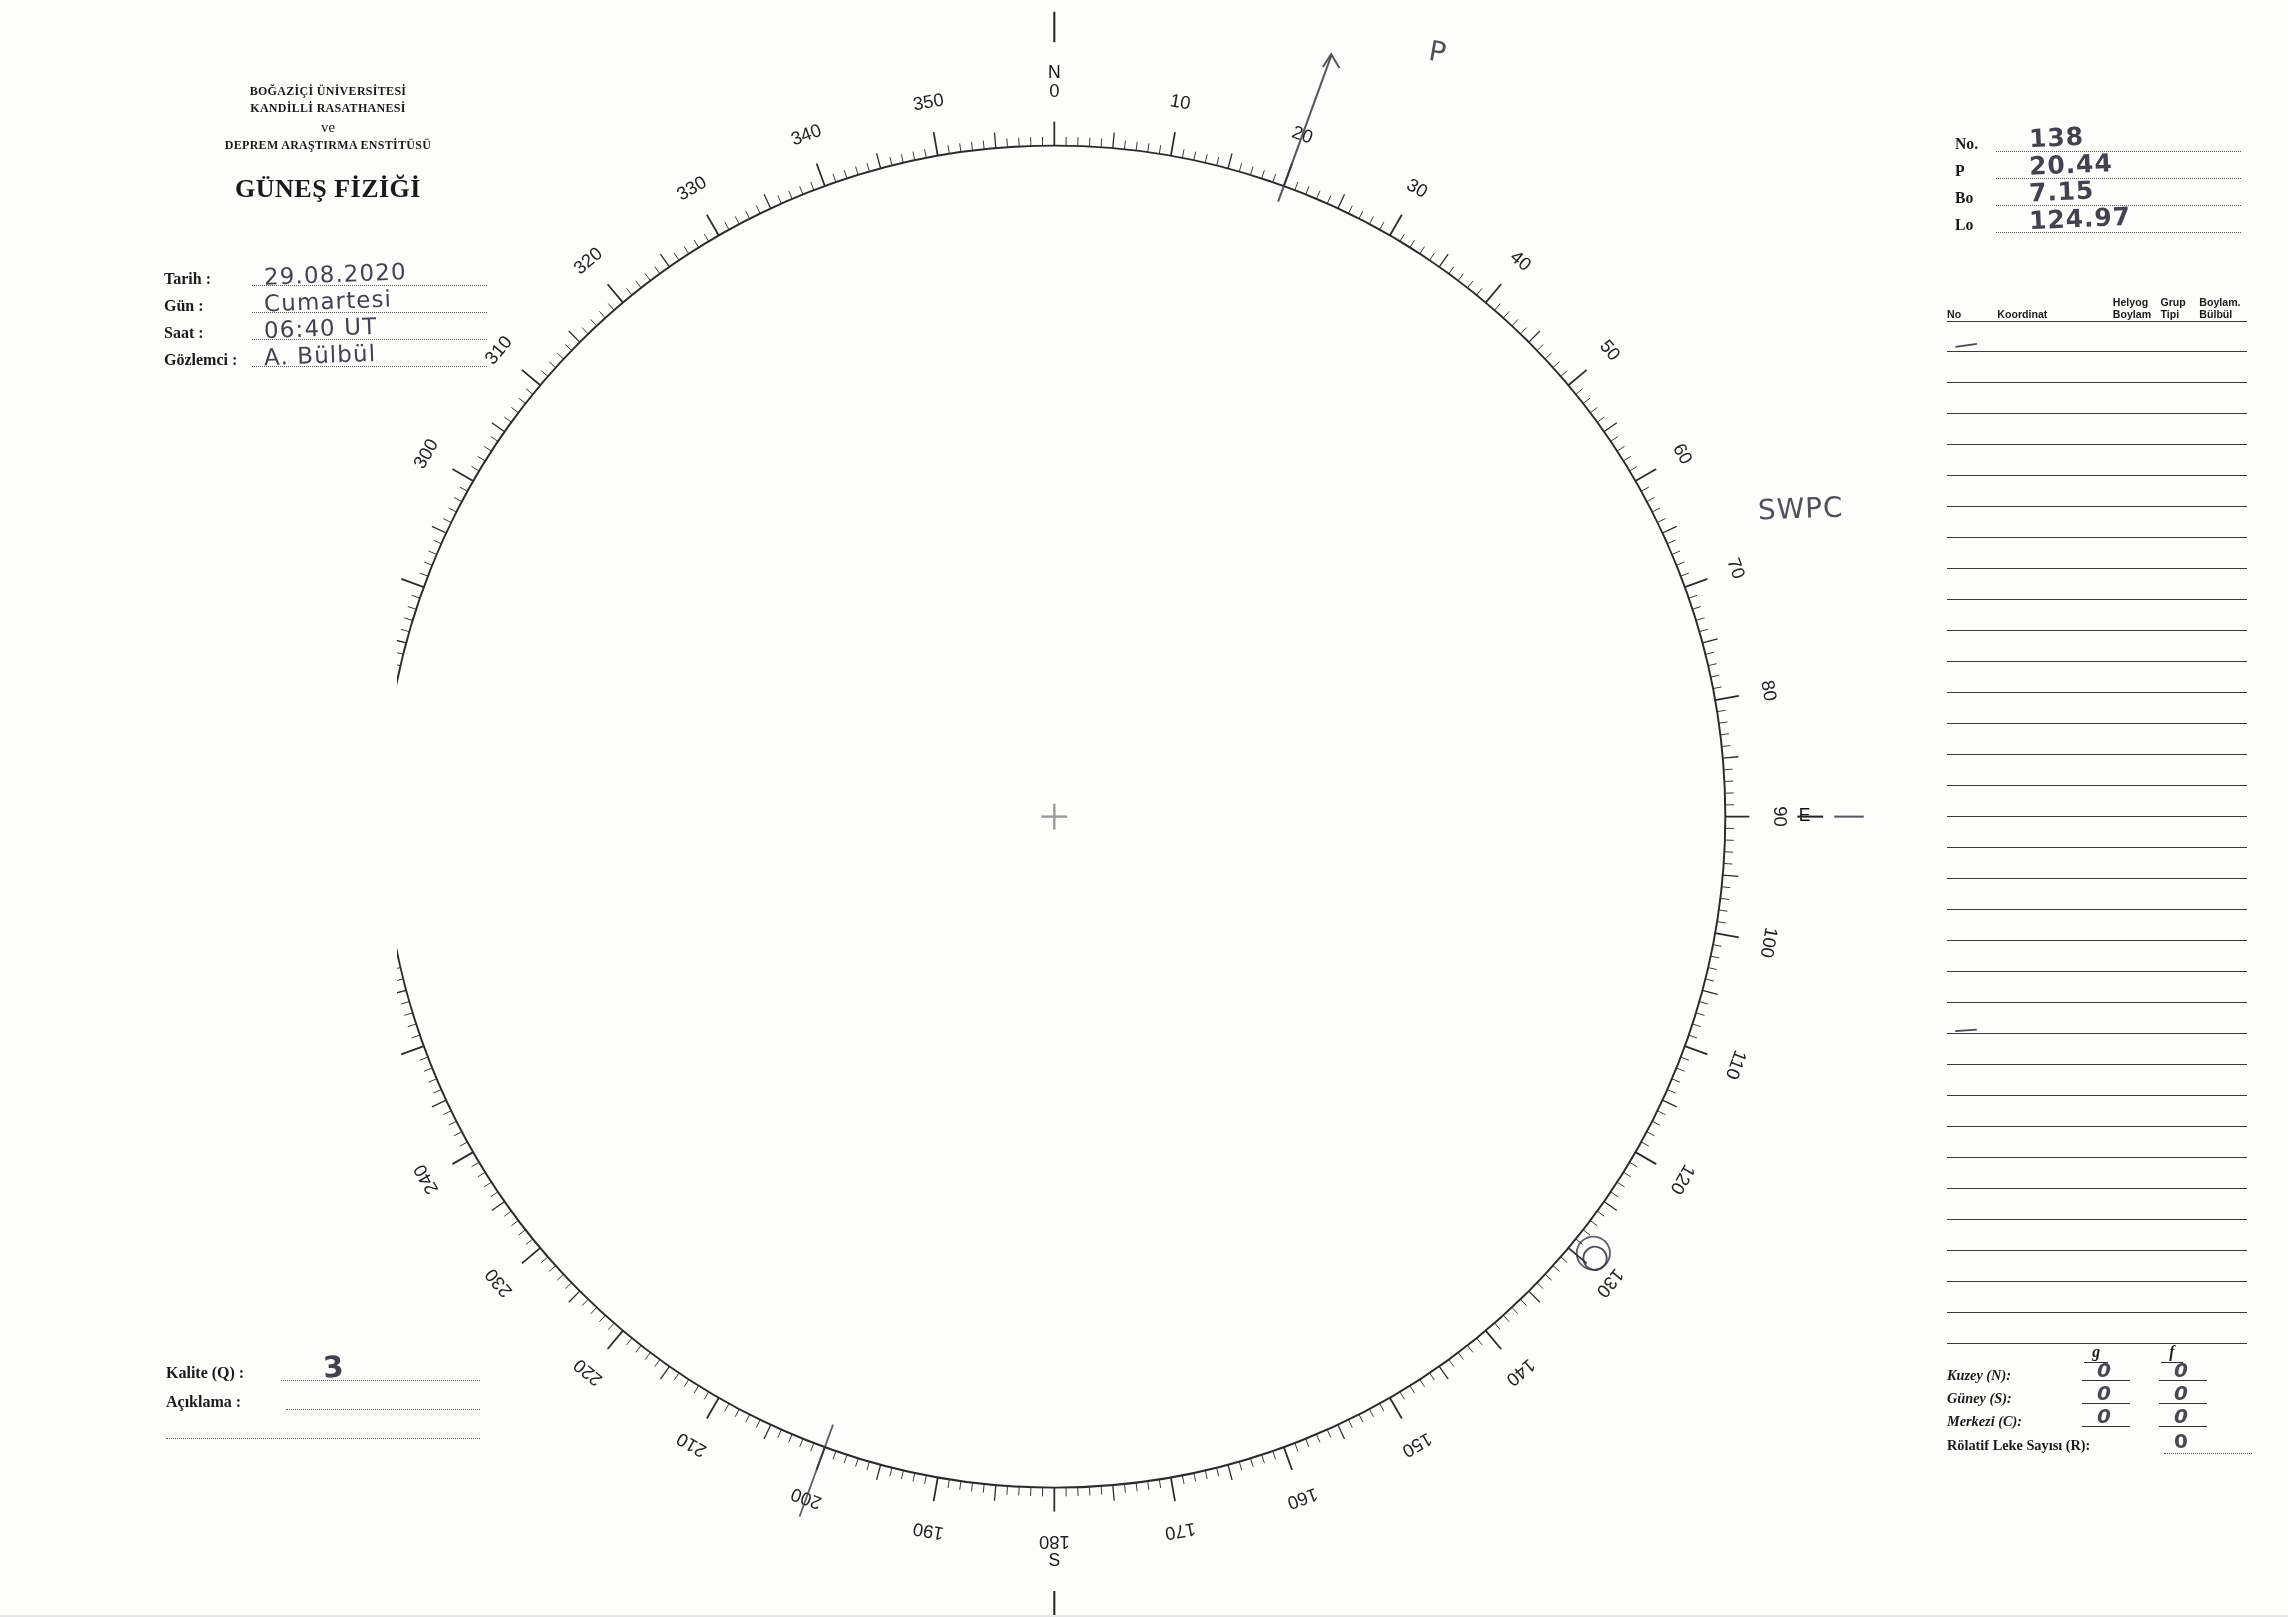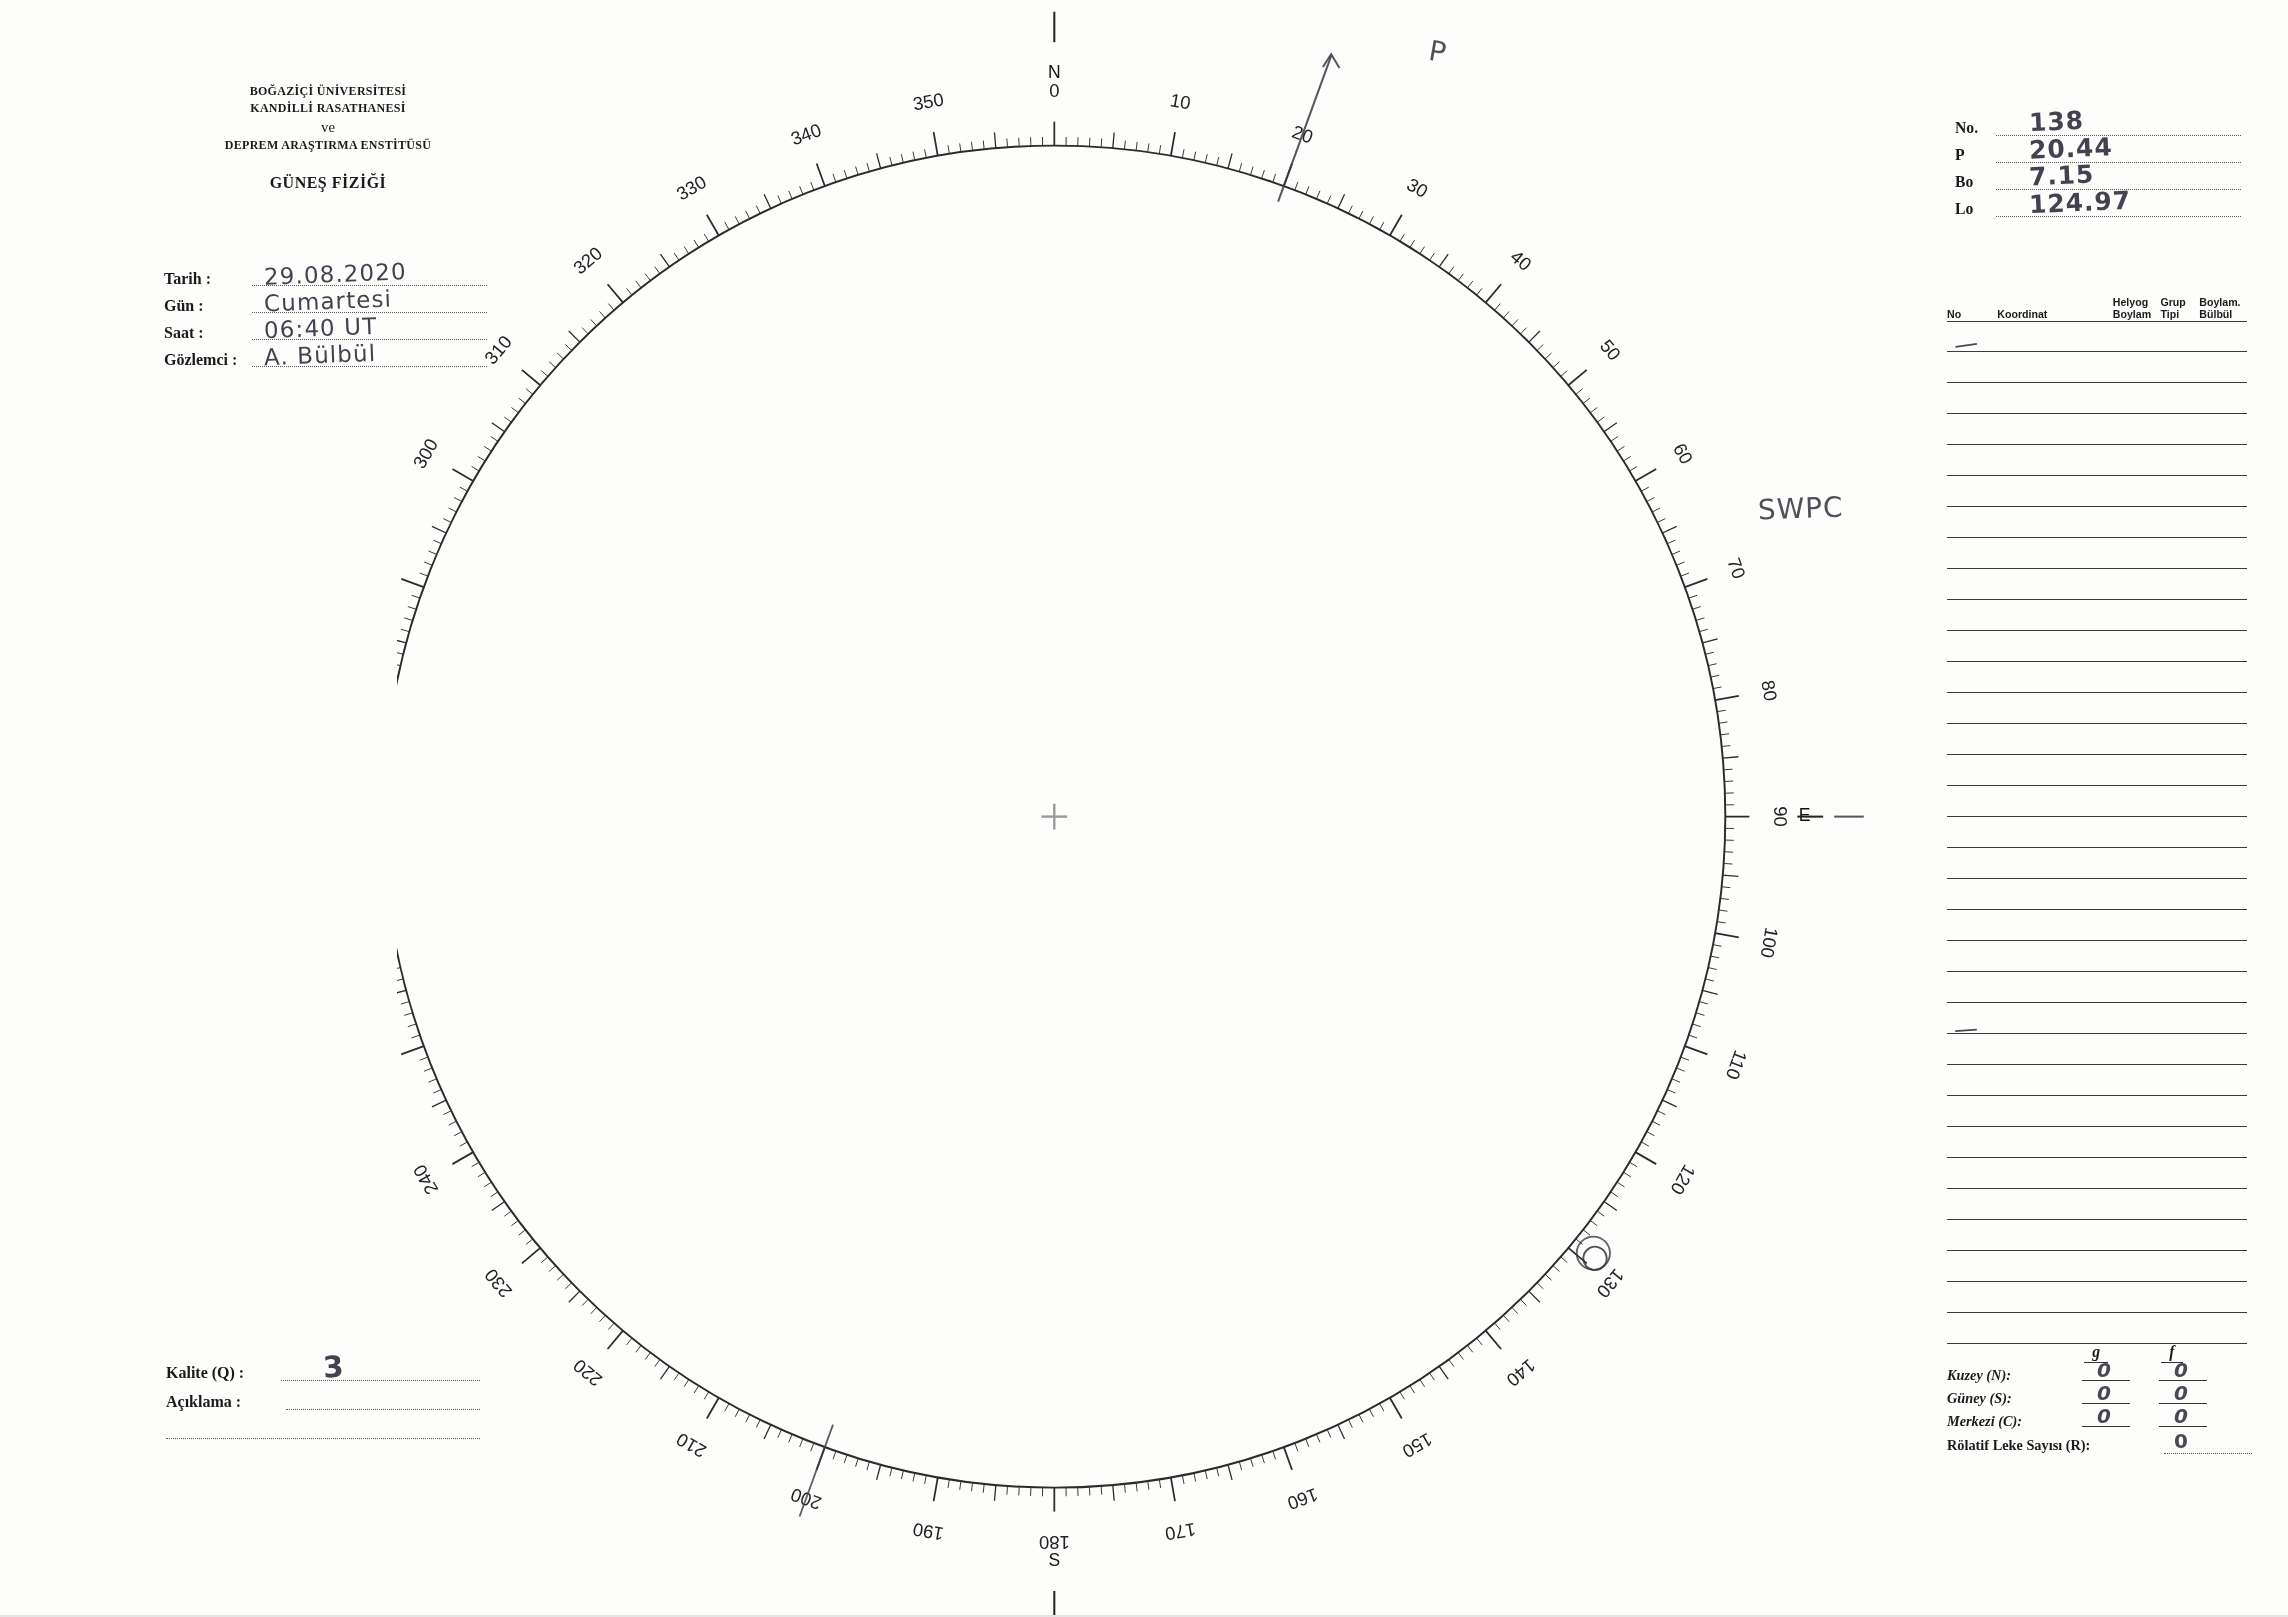--- a/index.html
+++ b/index.html
@@ -37,21 +37,21 @@
     line-height: 1.45;
     white-space: nowrap;
   }
   #org-block .ve {
     font-weight: normal;
     font-size: 14.8px;
     line-height: 1.3;
   }
   #org-block .subtitle {
     font-weight: bold;
-    font-size: 16px;
+    font-size: 26px;
     margin-top: 20px;
     letter-spacing: 0.5px;
   }
 
   
   #meta-fields {
     position: absolute;
     left: 164px;
     top: 266px;
     width: 323px;
@@ -110,21 +110,21 @@
     font-size: 29.5px;
     color: #2a2a38;
     transform: rotate(-4deg);
     opacity: .88;
   }
 
   
   #ident-block {
     position: absolute;
     left: 1955px;
-    top: 116px;
+    top: 132px;
     width: 286px;
   }
   .id-row {
     position: relative;
     height: 27px;
     font-size: 15.7px;
     font-weight: bold;
   }
   .id-label { position: absolute; left: 0; top: 2.8px; }
   .id-dots  { position: absolute; left: 41px; right: 0; top: 18.5px; border-bottom: 1.4px dotted #555; }

